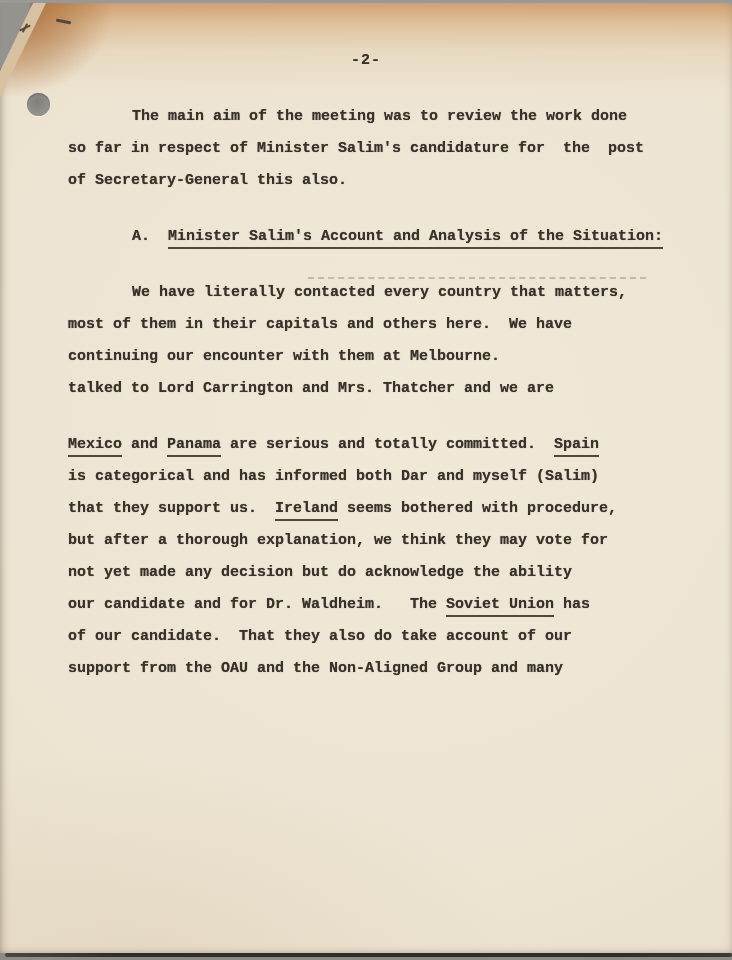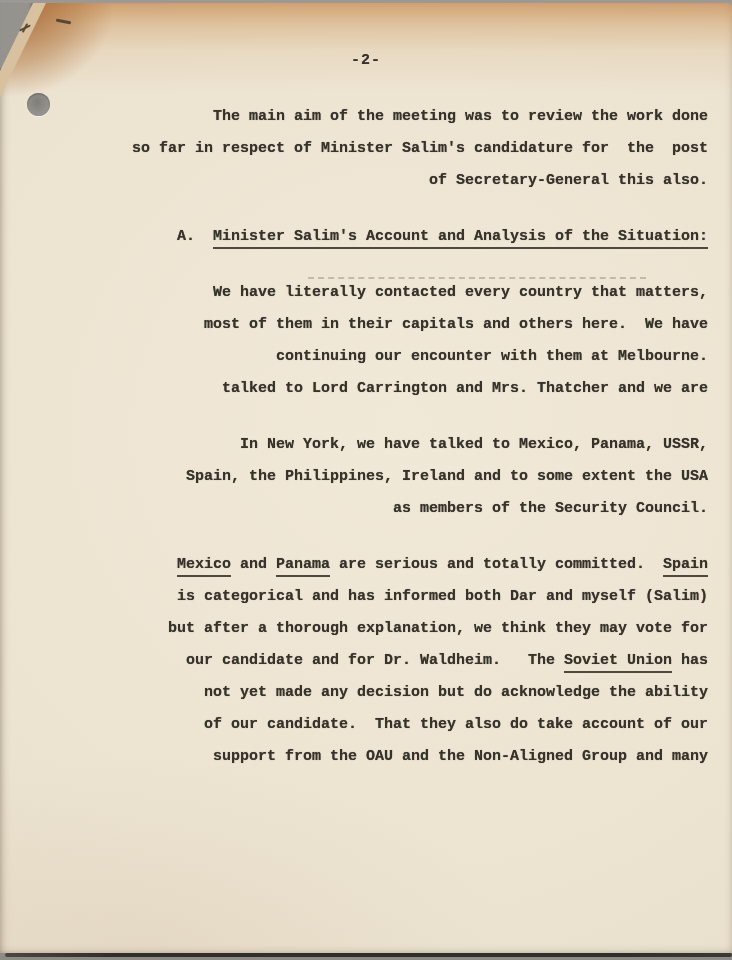--- a/index.html
+++ b/index.html
@@ -55,21 +55,20 @@
   }
   .doc{
     position:absolute;left:68px;top:98px;width:640px;
     color:#37322a;font-size:15px;font-weight:700;letter-spacing:0;
   }
   .block{margin-top:24px;}
   .block:first-child{margin-top:0;}
   .line{
     white-space:pre;line-height:32px;height:32px;
     text-shadow:0 0 .7px rgba(55,50,42,.75);
-    text-align:right;
   }
   .line.indent{padding-left:64px;}
   .u{border-bottom:2px solid rgba(56,50,42,.88);padding-bottom:2px;}
   .bottom-edge{
     position:absolute;left:5px;right:0;bottom:3px;height:4px;border-radius:2px;
     background:linear-gradient(90deg,#4a4741,#302e2a 15%,#302e2a 85%,#3b3934);
   }
   .stain{
     position:absolute;left:0;bottom:0;width:100%;height:240px;
     background:radial-gradient(70% 120% at 20% 100%, rgba(190,168,132,.14), rgba(190,168,132,0) 70%);
@@ -99,28 +98,24 @@
       <div class="block">
         <div class="line indent"><span>A.  </span><span class="u">Minister Salim's Account and Analysis of the Situation:</span></div>
       </div>
       <div class="block">
         <div class="line indent"><span>We have literally contacted every country that matters,</span></div>
         <div class="line"><span>most of them in their capitals and others here.  We have</span></div>
         <div class="line"><span>continuing our encounter with them at Melbourne.</span></div>
         <div class="line"><span>talked to Lord Carrington and Mrs. Thatcher and we are</span></div>
       </div>
       <div class="block">
-        <div class="line indent"><span>In New York, we have talked to Mexico, Panama, USSR,</span></div>
-        <div class="line"><span>Spain, the Philippines, Ireland and to some extent the USA</span></div>
-        <div class="line"><span>as members of the Security Council.</span></div>
-      </div>
-      <div class="block">
         <div class="line"><span class="u">Mexico</span><span> and </span><span class="u">Panama</span><span> are serious and totally committed.  </span><span class="u">Spain</span></div>
         <div class="line"><span>is categorical and has informed both Dar and myself (Salim)</span></div>
+        <div class="line"><span>that they support us.  </span><span class="u">Ireland</span><span> seems bothered with procedure,</span></div>
         <div class="line"><span>but after a thorough explanation, we think they may vote for</span></div>
+        <div class="line"><span>not yet made any decision but do acknowledge the ability</span></div>
         <div class="line"><span>our candidate and for Dr. Waldheim.   The </span><span class="u">Soviet Union</span><span> has</span></div>
-        <div class="line"><span>not yet made any decision but do acknowledge the ability</span></div>
         <div class="line"><span>of our candidate.  That they also do take account of our</span></div>
         <div class="line"><span>support from the OAU and the Non-Aligned Group and many</span></div>
       </div>
     </div>
 </div>
 <div class="bottom-edge"></div>
 
 </body></html>

